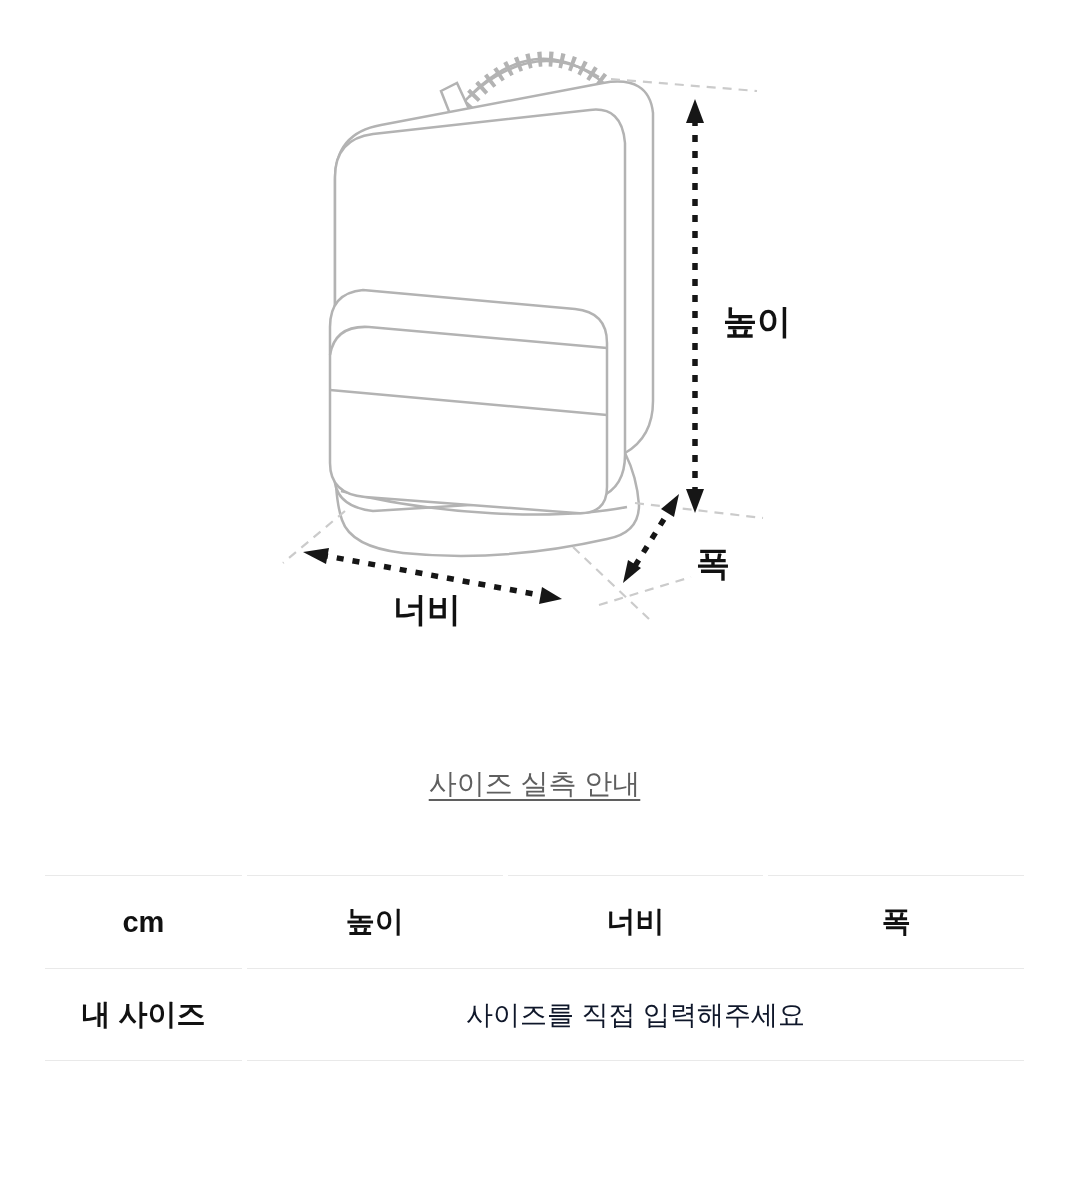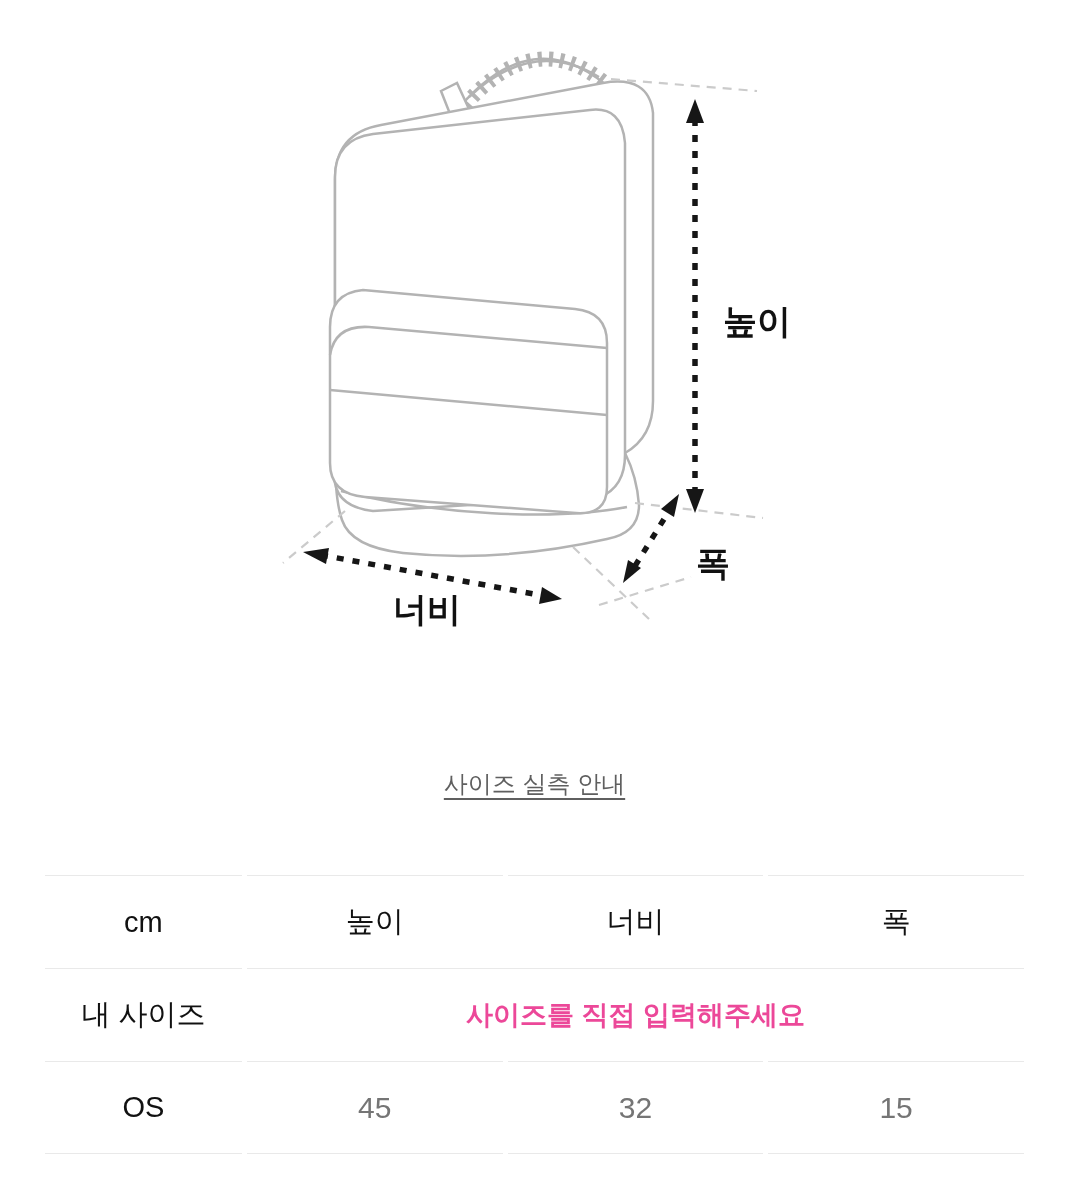--- a/index.html
+++ b/index.html
@@ -9,21 +9,21 @@
     font-family: "Liberation Sans", sans-serif;
     color: #111111;
     overflow: hidden;
   }
   .diagram-wrap { position: relative; width: 1069px; height: 655px; }
   .diagram-svg { position: absolute; left: 255px; top: 15px; }
 
   .links-row {
     margin-top: 112px;
     display: flex; justify-content: center; gap: 41px;
-    font-size: 24px; line-height: 34px;
+    font-size: 28px; line-height: 34px;
   }
   .links-row a {
     color: #5f5f5f; text-decoration: underline;
     text-underline-offset: 6px; cursor: pointer;
   }
 
   .size-table {
     margin: 74px 40px 0 40px;
     width: 989px;
     border-collapse: separate;
@@ -32,23 +32,23 @@
   }
   .size-table td, .size-table th {
     height: 93px;
     text-align: center; vertical-align: middle;
     border-top: 1px solid #e9e9e9;
     font-size: 29px;
   }
   .size-table tr:last-child td, .size-table tr:last-child th {
     border-bottom: 1px solid #e9e9e9;
   }
-  .size-table th { font-weight: 400; color: #111111; }
+  .size-table th { font-weight: 700; color: #111111; }
   .size-table td.value { color: #757575; font-weight: 400; font-size: 30px; }
-  .size-table td.placeholder { color: #ec4899; font-weight: 700; font-size: 27px; cursor: pointer; }
+  .size-table td.placeholder { color: #0f172a; font-weight: 400; font-size: 27px; cursor: pointer; }
 </style>
 </head>
 <body>
 
 <div class="diagram-wrap">
   <svg class="diagram-svg" width="580" height="640" viewBox="0 0 580 640">
 
     <g>
       <path d="M 210 90 Q 280 10 351 69" fill="none" stroke="#b3b3b3" stroke-width="15" stroke-dasharray="4 7"></path>
       <path d="M 198 100 Q 278 0 360 78" fill="none" stroke="#b3b3b3" stroke-width="2.5"></path>
@@ -119,20 +119,14 @@
       <tr>
     <th>cm</th>
     <th>높이</th>
     <th>너비</th>
     <th>폭</th>
   </tr>
   <tr>
     <th>내 사이즈</th>
     <td class="placeholder" colspan="3">사이즈를 직접 입력해주세요</td>
   </tr>
-  <tr>
-    <th>OS</th>
-    <td class="value">45</td>
-    <td class="value">32</td>
-    <td class="value">15</td>
-  </tr>
 </tbody>
   </table>
 
 </body></html>

